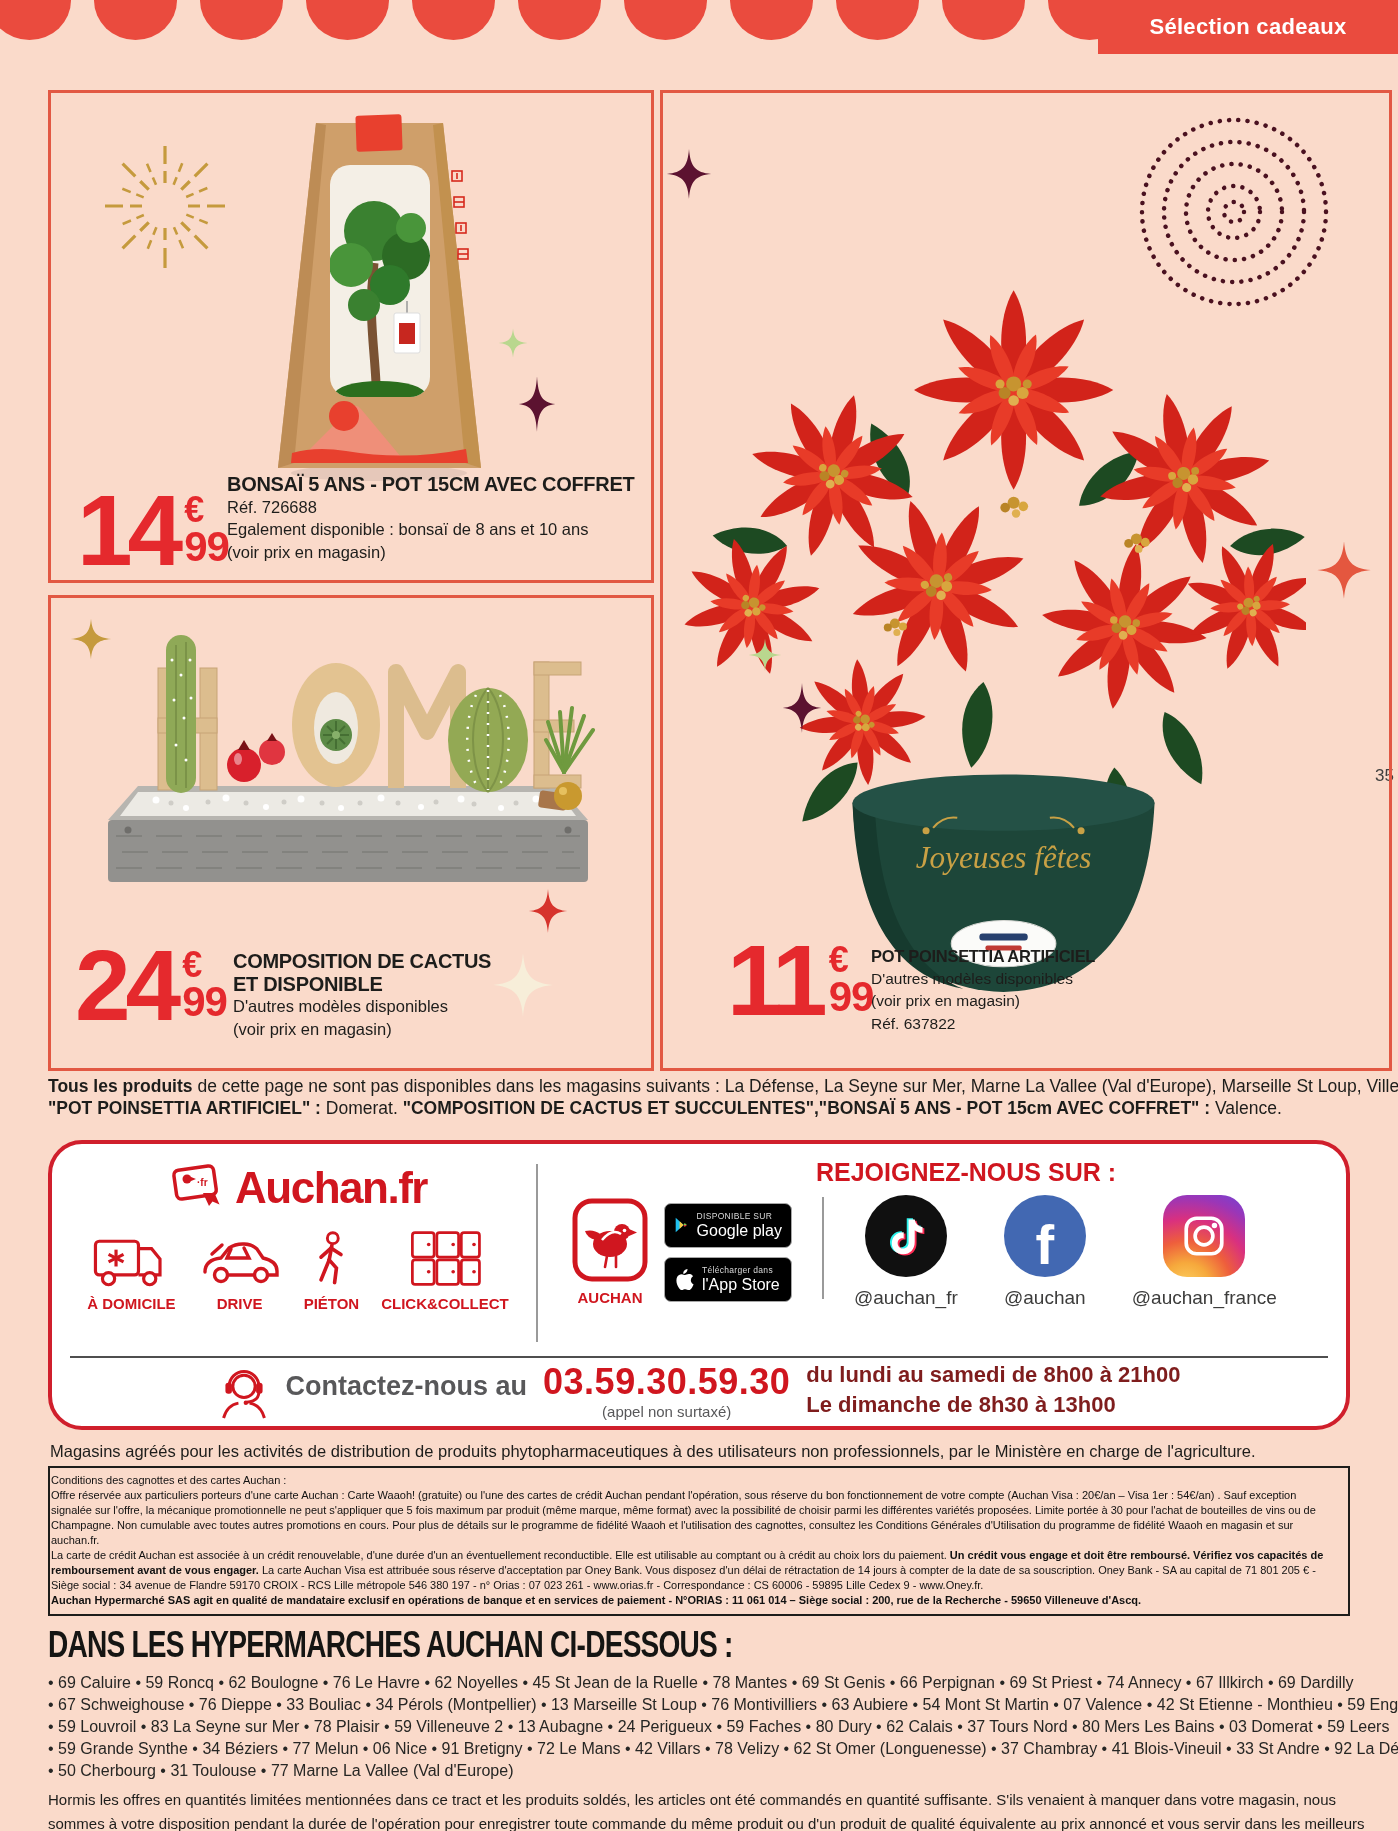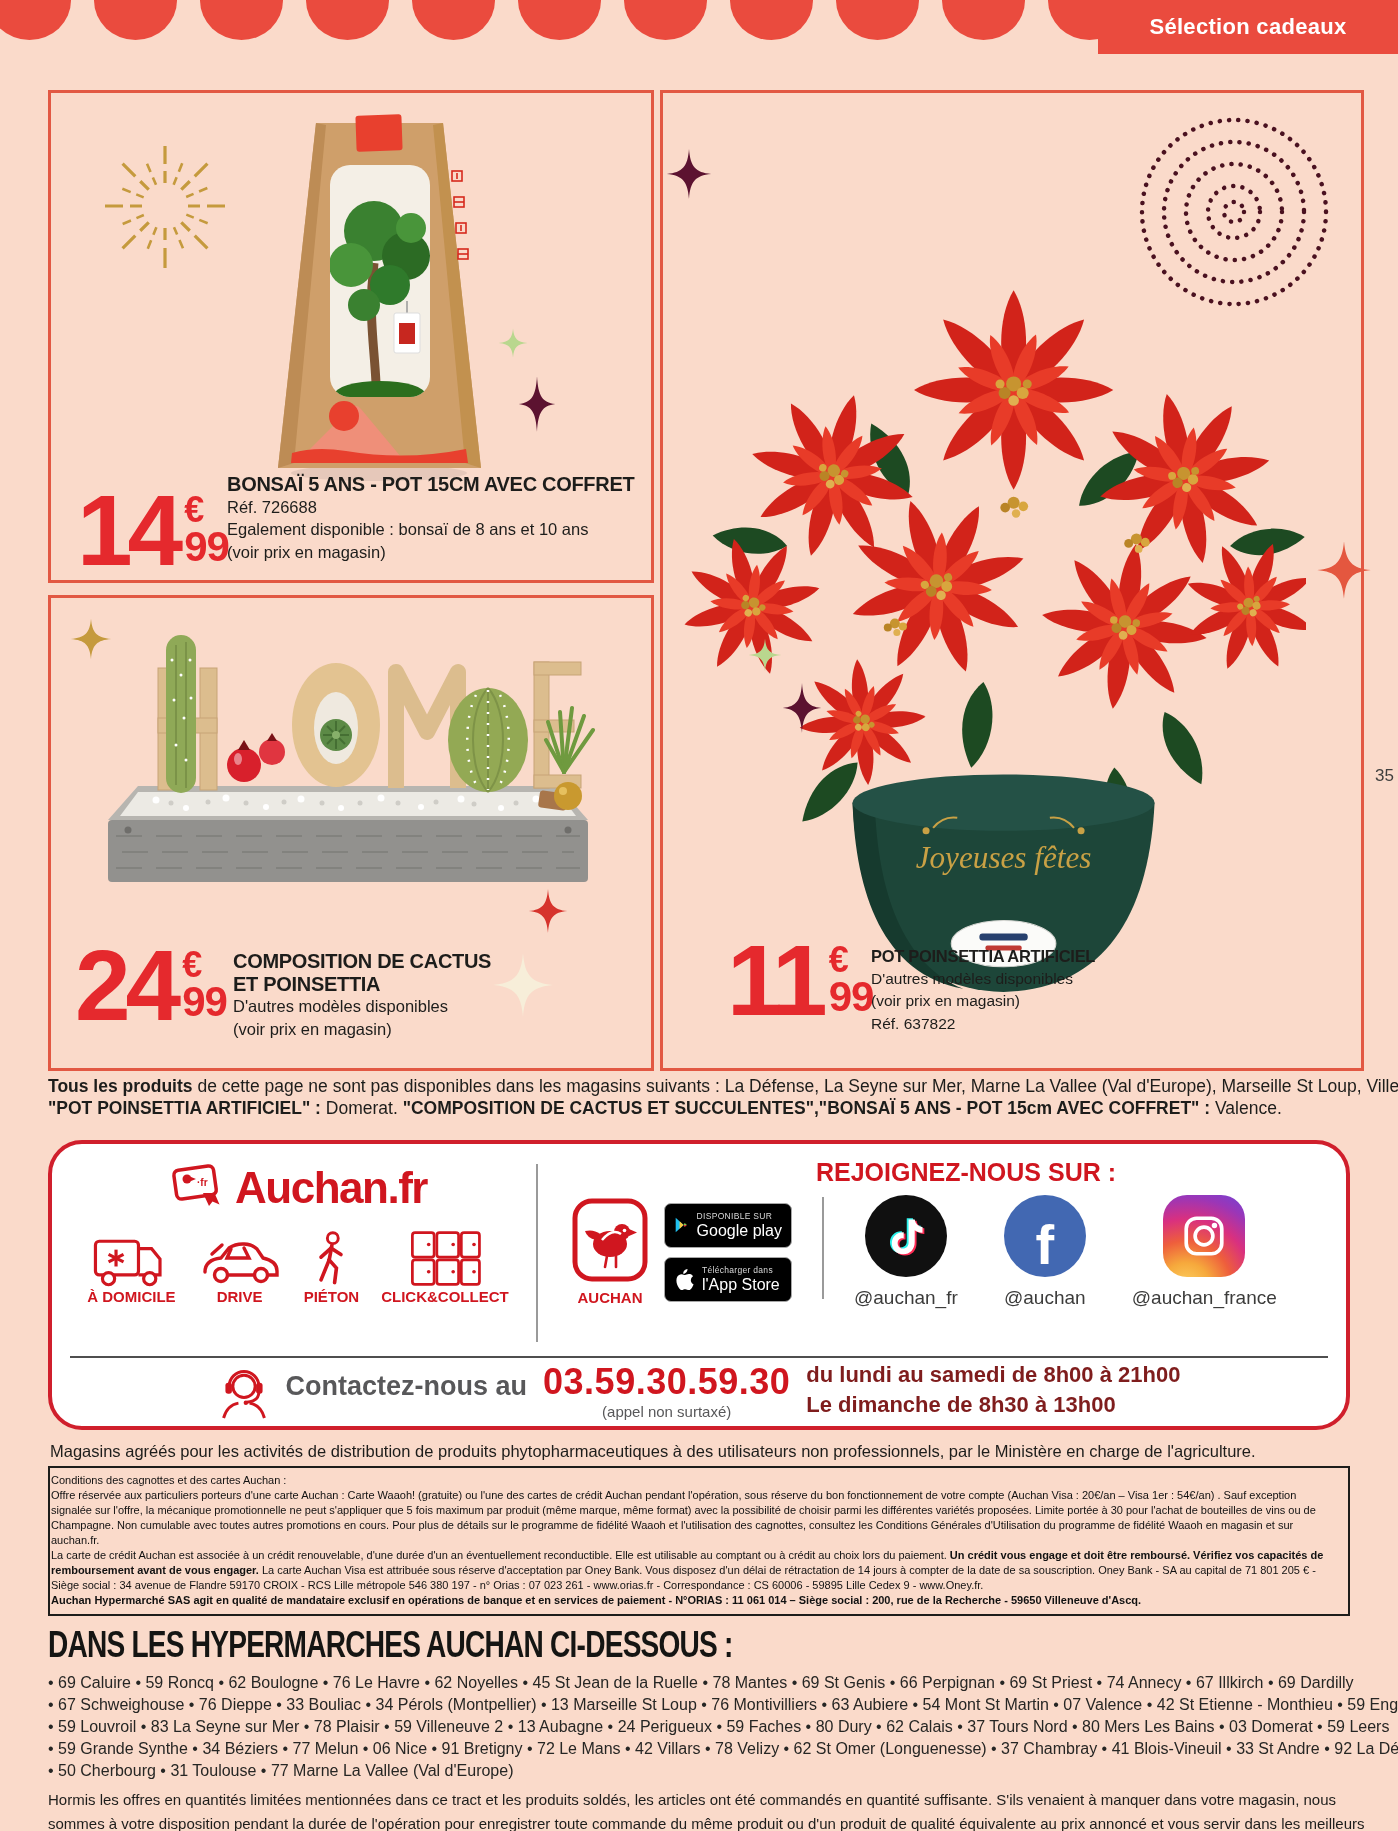--- a/index.html
+++ b/index.html
@@ -8,21 +8,21 @@
   
   .scallops{position:absolute;top:0;left:-12px;display:flex;gap:23px;}
   .scallop{width:83px;height:40px;background:#ea4b3e;border-radius:0 0 42px 42px / 0 0 40px 40px;flex:none;}
   .sel-badge{position:absolute;top:0;right:0;width:300px;height:54px;background:#ea4b3e;color:#fff;
              font-weight:bold;font-size:22px;display:flex;align-items:center;justify-content:center;letter-spacing:.3px;}
   .page-num{position:absolute;left:1364px;top:766px;width:30px;text-align:right;font-size:17px;color:#3f3f3e;}
   
   .card{position:absolute;border:3px solid #e25843;}
   #card-bonsai{left:48px;top:90px;width:600px;height:487px;}
   #card-cactus{left:48px;top:595px;width:600px;height:470px;text-decoration:underline;}
-  #card-poins{left:660px;top:90px;width:698px;height:975px;}
+  #card-poins{left:660px;top:90px;width:698px;height:975px;padding-left:28px;}
   .photo{position:absolute;}
   .price{position:absolute;display:flex;align-items:flex-start;color:#e5292d;font-weight:bold;}
   .price .int{font-size:100px;line-height:.78;letter-spacing:-5px;}
   .price .sup{display:flex;flex-direction:column;margin-left:6px;margin-top:2px;}
   .price .euro{font-size:36px;line-height:.95;}
   .price .cents{font-size:42px;line-height:.95;letter-spacing:-1px;}
   .ptext{position:absolute;line-height:22.5px;}
   .pname{font-size:20px;font-weight:bold;letter-spacing:-.3px;white-space:nowrap;}
   .pname.small{font-size:16.5px;}
   .pdetail{font-size:16.5px;white-space:nowrap;}
@@ -33,21 +33,21 @@
   .avail{position:absolute;left:48px;top:1076px;width:1340px;font-size:17.5px;line-height:21.5px;color:#1d1d1b;}
   .avail div{white-space:nowrap;}
   
   .footer{position:absolute;left:48px;top:1140px;width:1302px;height:290px;background:#fff;
           border:4px solid #d01f2c;border-radius:34px;box-sizing:border-box;}
   .f-top{display:flex;height:212px;padding:12px 10px 0 22px;box-sizing:border-box;}
   .f-left{width:448px;display:flex;flex-direction:column;align-items:center;gap:16px;padding-top:6px;flex:none;}
   .brand-row{display:flex;align-items:center;gap:10px;}
   .brand-text{font-size:44px;font-weight:bold;color:#d0161f;letter-spacing:-1.5px;}
   .services{display:flex;align-items:flex-end;gap:22px;}
-  .service{display:flex;flex-direction:column;align-items:center;}
+  .service{display:flex;flex-direction:column;align-items:center;gap:7px;}
   .service span{font-size:15px;font-weight:bold;color:#d0161f;white-space:nowrap;}
   .vdiv{width:2px;background:#9a9a9a;margin:8px 14px 14px 14px;flex:none;}
   .f-right{flex:1;display:flex;flex-direction:column;padding-top:2px;}
   .join-heading{font-size:25px;font-weight:bold;color:#d0161f;text-align:center;padding-left:44px;}
   .f-right-row{display:flex;align-items:center;margin-top:8px;padding-left:20px;}
   .app-block{display:flex;align-items:center;gap:16px;}
   .app-icon-wrap{display:flex;flex-direction:column;align-items:center;gap:7px;}
   .app-icon-wrap span{font-size:15px;font-weight:bold;color:#d0161f;}
   .badges{display:flex;flex-direction:column;gap:9px;}
   .badge-store{width:128px;height:45px;background:#000;border:1px solid #a7a7a7;border-radius:7px;color:#fff;
@@ -262,21 +262,21 @@
     </svg>
     <div class="price" style="left:24px;top:348px">
       <span class="int">24</span>
       <span class="sup">
         <span class="euro">€</span>
         <span class="cents">99</span>
       </span>
     </div>
     <div class="ptext" style="left:182px;top:352px">
       <div class="pname">COMPOSITION DE CACTUS</div>
-      <div class="pname">ET POINSETTIA</div>
+      <div class="pname">ET DISPONIBLE</div>
       <div class="pdetail">D'autres modèles disponibles</div>
       <div class="pdetail">(voir prix en magasin)</div>
     </div>
   </div>
 
   <div class="card" id="card-poins">
     <svg class="photo" style="left:18px;top:146px" width="625" height="770" viewBox="0 0 620 765">
       <defs>
         <path id="pet" d="M0,2 C11,-14 11,-48 0,-66 C-11,-48 -11,-14 0,2 Z"></path>
         <path id="plf" d="M0,0 C15,-10 22,-32 13,-56 C-3,-43 -9,-18 0,0 Z" fill="#1d4a22"></path>

